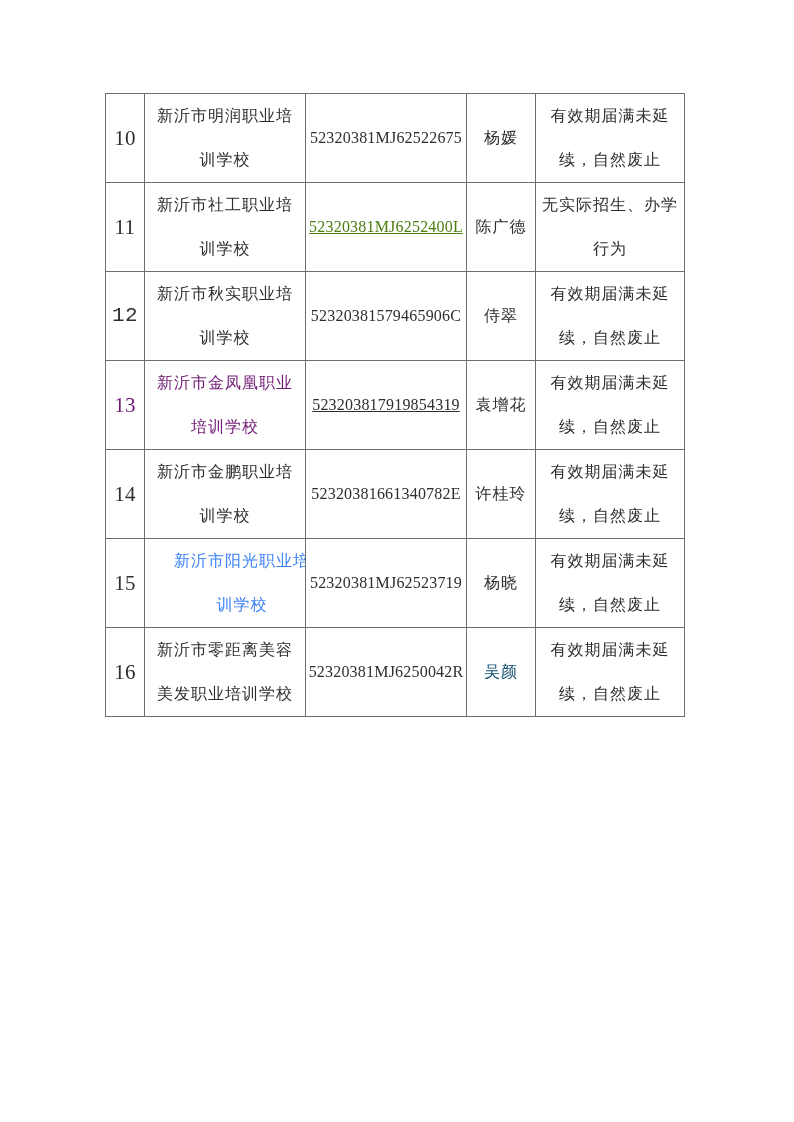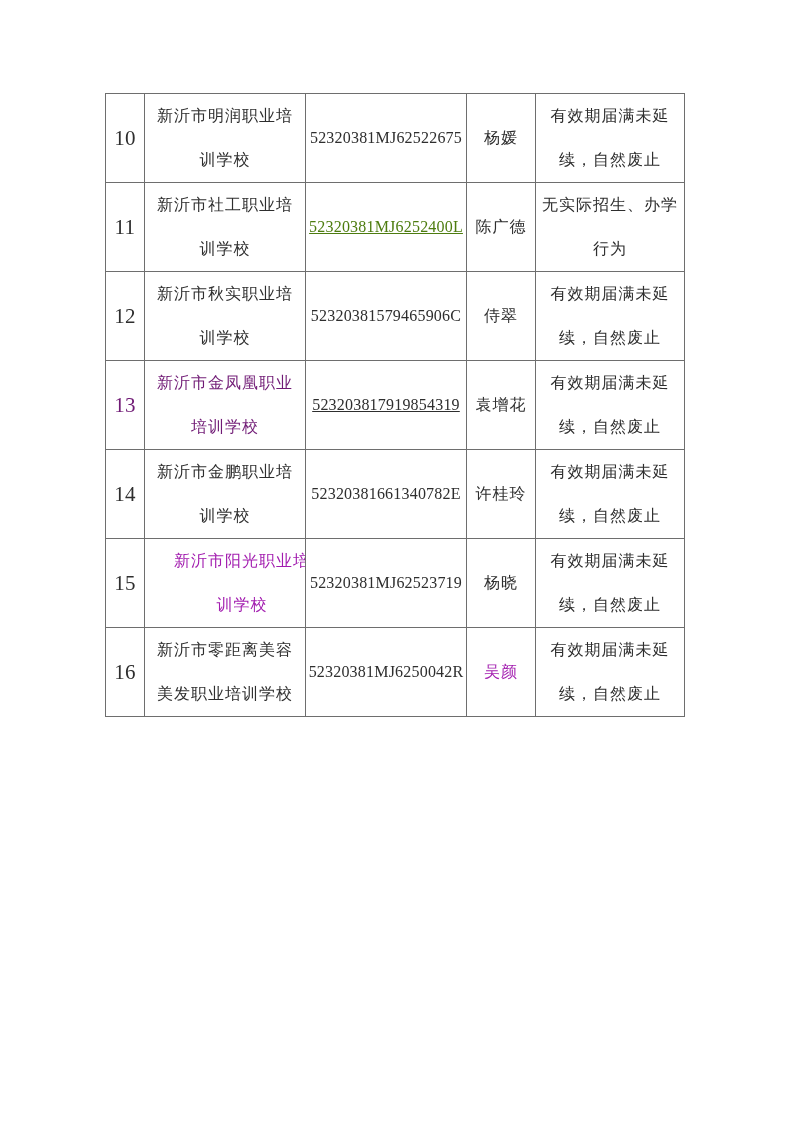--- a/index.html
+++ b/index.html
@@ -105,21 +105,21 @@
       <div class="code-text">52320381MJ6252400L</div>
     </td>
     <td style="border-color: rgb(110, 110, 110); color: rgb(46, 46, 46);">
       <div class="cjk-text">陈广德</div>
     </td>
     <td style="border-color: rgb(110, 110, 110); color: rgb(46, 46, 46);">
       <div class="cjk-text wrap-block">无实际招生、办学行为</div>
     </td>
   </tr>
         <tr class="table-row">
-    <td style="border-color: rgb(110, 110, 110); color: rgb(46, 46, 46);">
+    <td style="border-color: rgb(110, 110, 110); color: rgb(46, 46, 46); font-family: Liberation Mono, monospace;">
       <div class="num-text">12</div>
     </td>
     <td style="border-color: rgb(110, 110, 110); color: rgb(46, 46, 46);">
       <div class="cjk-text wrap-block">新沂市秋实职业培训学校</div>
     </td>
     <td style="border-color: rgb(110, 110, 110); color: rgb(46, 46, 46);">
       <div class="code-text">52320381579465906C</div>
     </td>
     <td style="border-color: rgb(110, 110, 110); color: rgb(46, 46, 46);">
       <div class="cjk-text">侍翠</div>
@@ -159,21 +159,21 @@
       <div class="cjk-text">许桂玲</div>
     </td>
     <td style="border-color: rgb(110, 110, 110); color: rgb(46, 46, 46);">
       <div class="cjk-text wrap-block">有效期届满未延续，自然废止</div>
     </td>
   </tr>
         <tr class="table-row">
     <td style="border-color: rgb(110, 110, 110); color: rgb(46, 46, 46);">
       <div class="num-text">15</div>
     </td>
-    <td style="border-color: rgb(110, 110, 110); color: #a21caf; padding-left: 28px;">
+    <td style="border-color: rgb(110, 110, 110); color: #3b82f6; padding-left: 28px;">
       <div class="cjk-text wrap-block">新沂市阳光职业培训学校</div>
     </td>
     <td style="border-color: rgb(110, 110, 110); color: rgb(46, 46, 46);">
       <div class="code-text">52320381MJ62523719</div>
     </td>
     <td style="border-color: rgb(110, 110, 110); color: rgb(46, 46, 46);">
       <div class="cjk-text">杨晓</div>
     </td>
     <td style="border-color: rgb(110, 110, 110); color: rgb(46, 46, 46);">
       <div class="cjk-text wrap-block">有效期届满未延续，自然废止</div>
@@ -182,21 +182,21 @@
         <tr class="table-row">
     <td style="border-color: rgb(110, 110, 110); color: rgb(46, 46, 46);">
       <div class="num-text">16</div>
     </td>
     <td style="border-color: rgb(110, 110, 110); color: rgb(46, 46, 46);">
       <div class="cjk-text wrap-block">新沂市零距离美容美发职业培训学校</div>
     </td>
     <td style="border-color: rgb(110, 110, 110); color: rgb(46, 46, 46);">
       <div class="code-text">52320381MJ6250042R</div>
     </td>
-    <td style="border-color: rgb(110, 110, 110); color: #a21caf;">
+    <td style="border-color: rgb(110, 110, 110); color: #0c4a6e;">
       <div class="cjk-text">吴颜</div>
     </td>
     <td style="border-color: rgb(110, 110, 110); color: rgb(46, 46, 46);">
       <div class="cjk-text wrap-block">有效期届满未延续，自然废止</div>
     </td>
   </tr>
       </tbody>
   </table>
 </div>
 

